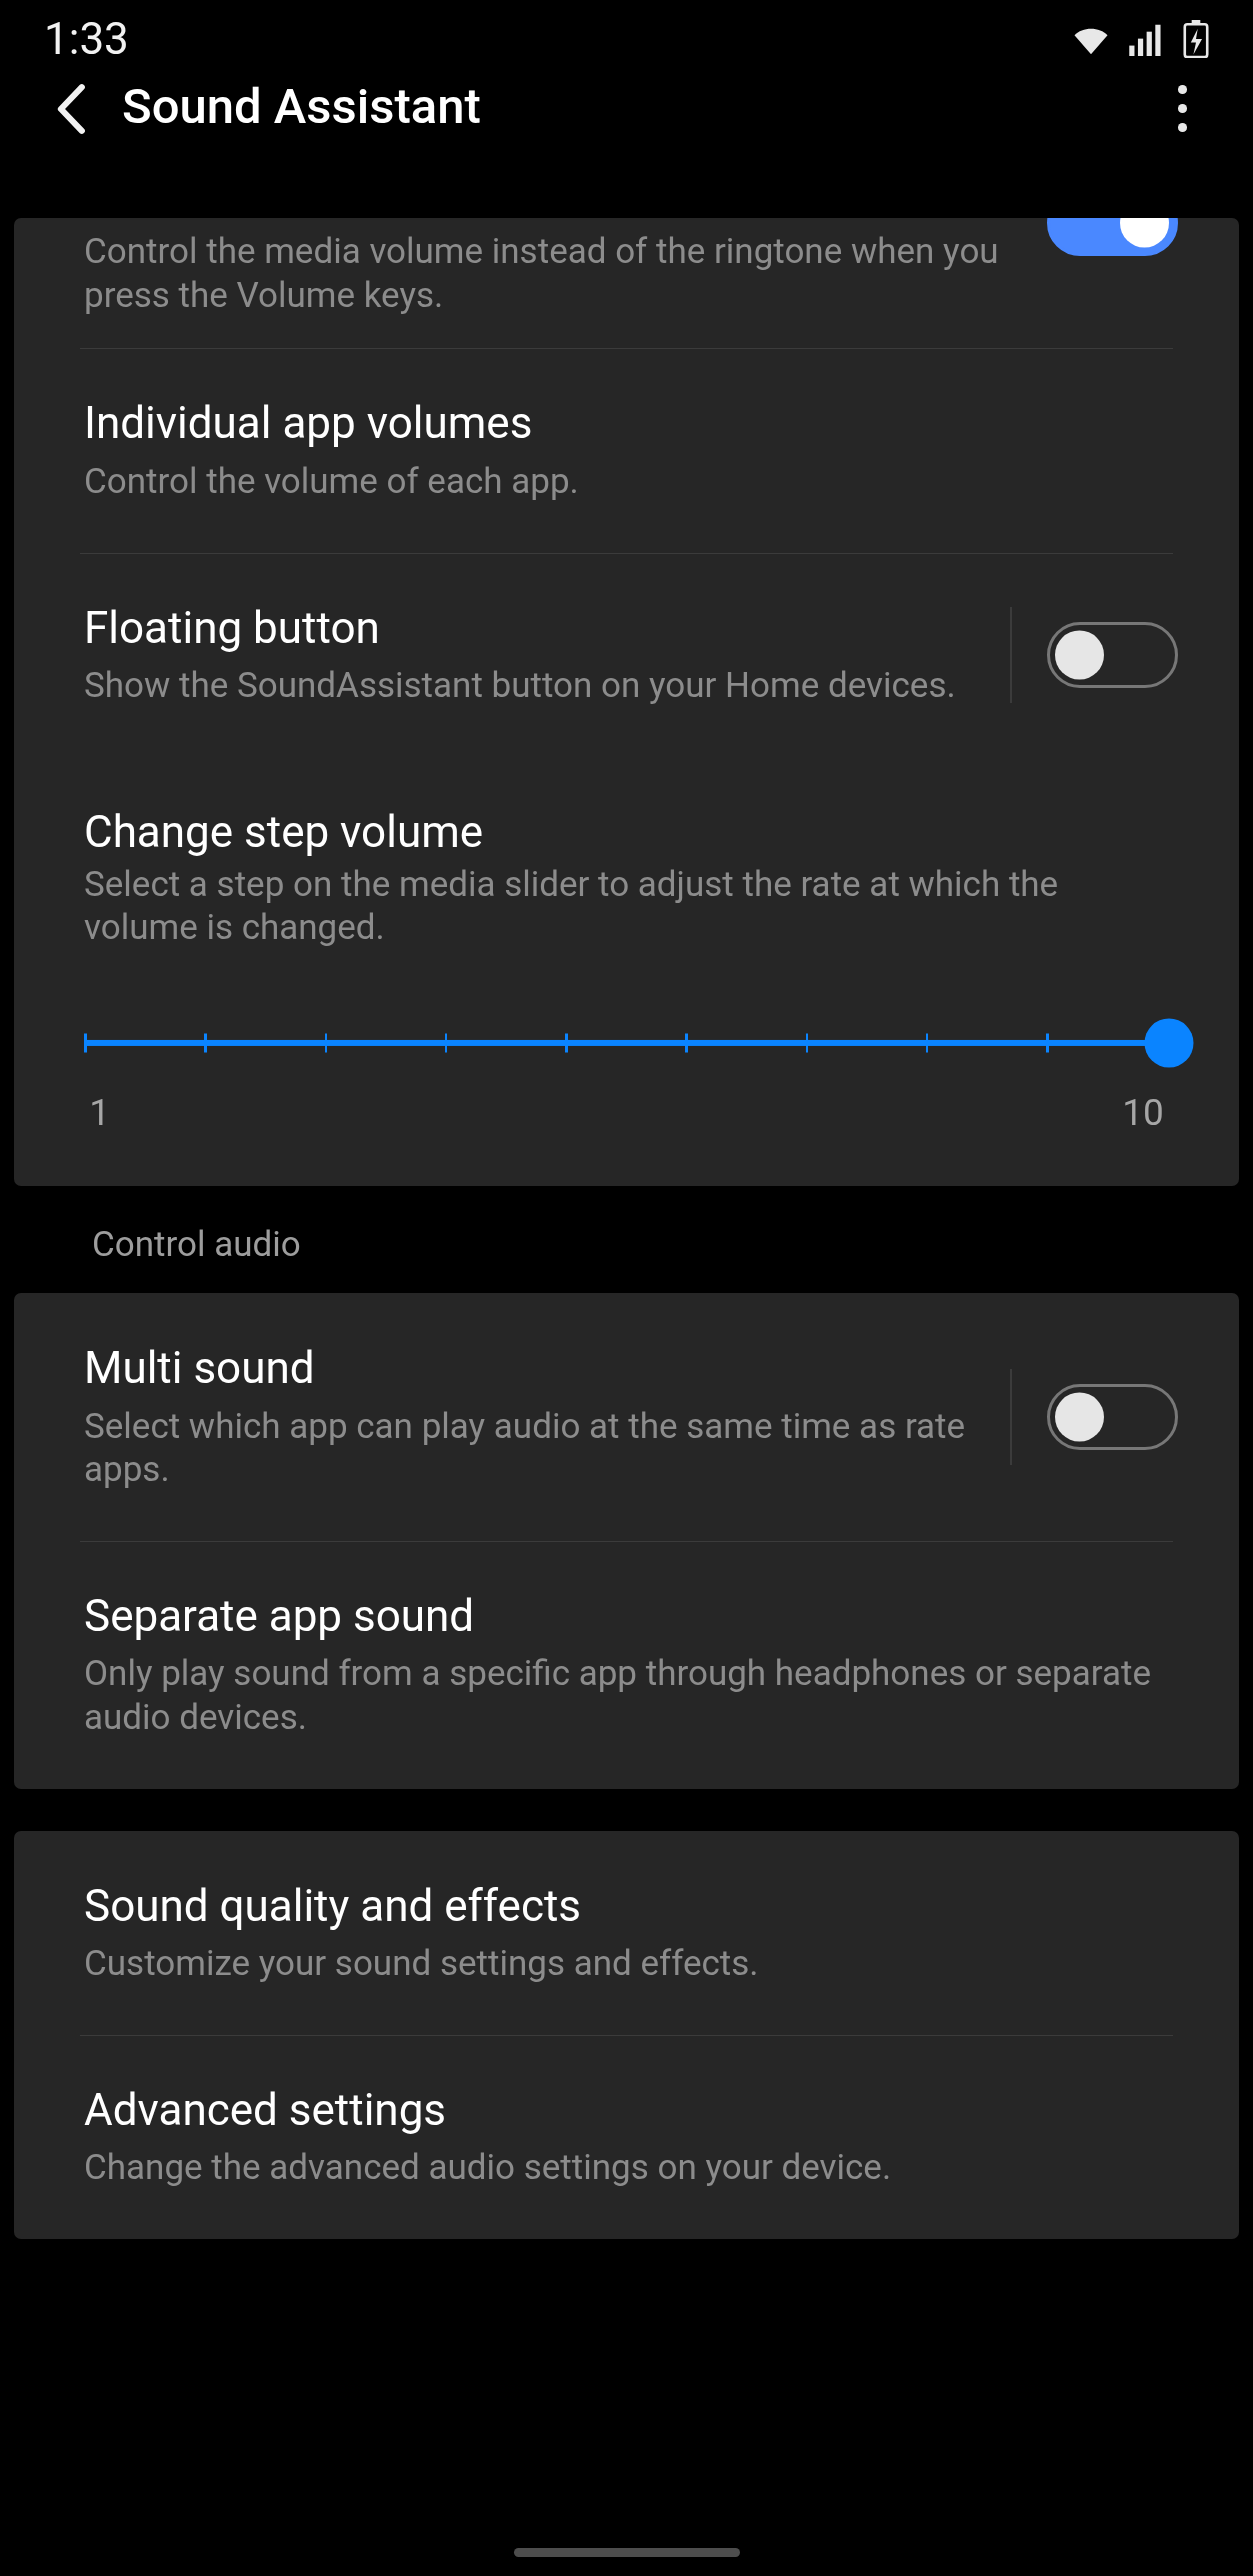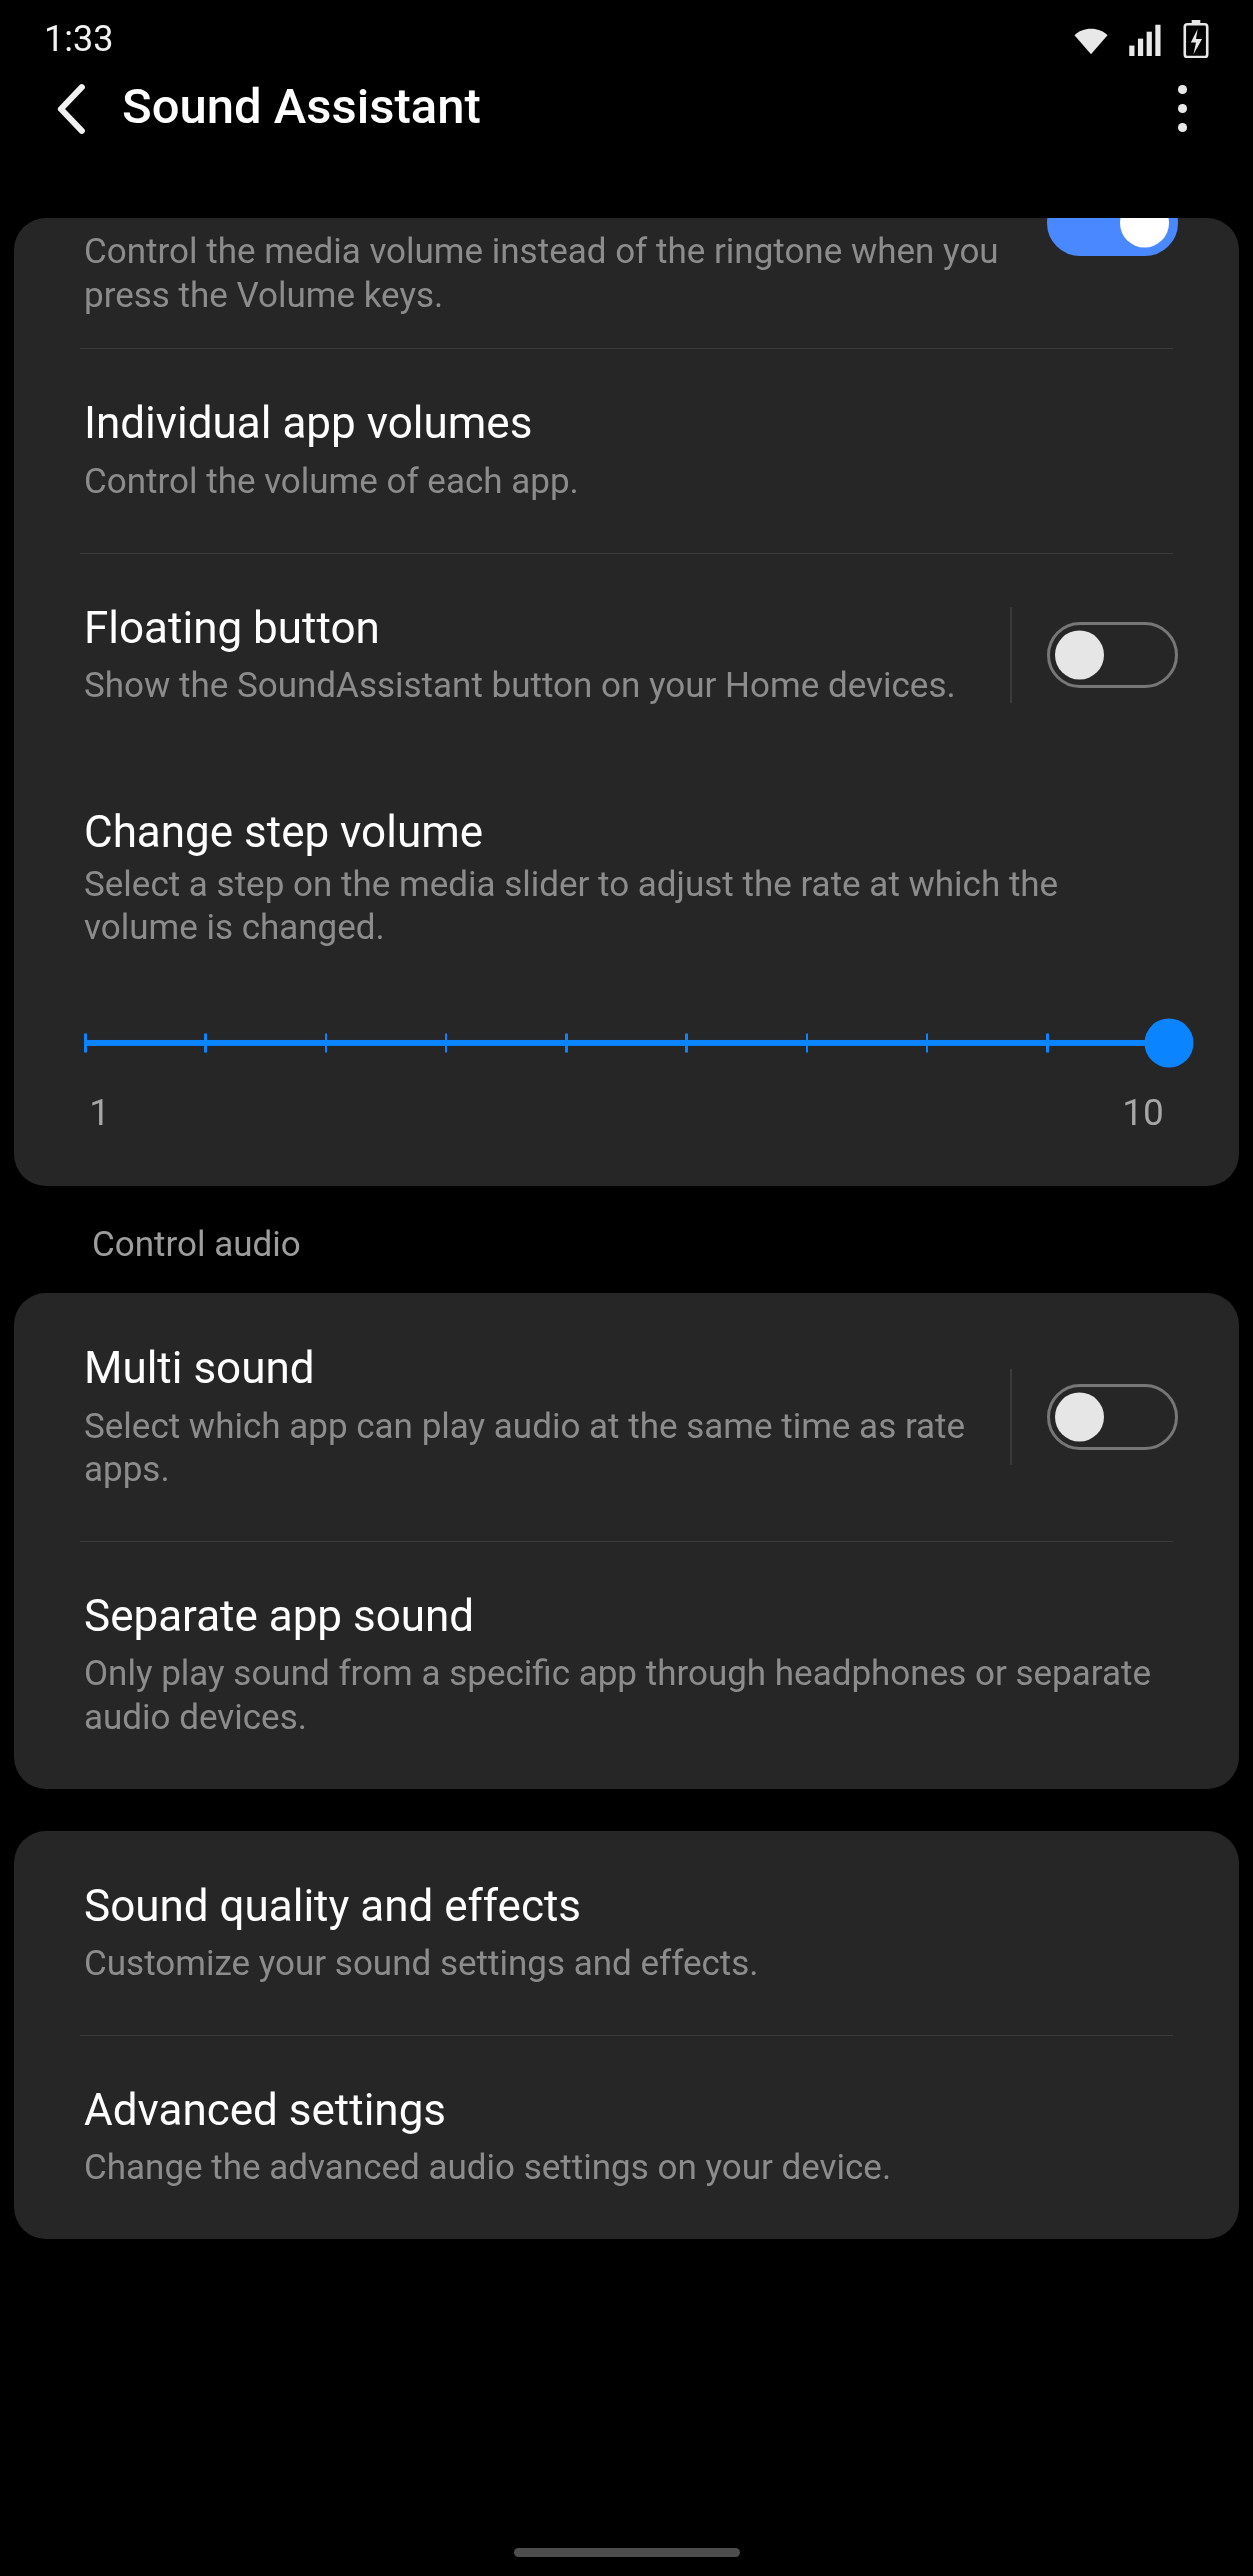--- a/index.html
+++ b/index.html
@@ -1,35 +1,35 @@
 <!DOCTYPE html>
 <html style="font-size:14px"><head>
 <meta charset="utf-8">
 <style>
   * { margin:0; padding:0; box-sizing:border-box; }
   html,body { width:1253px; height:2576px; background:#000; color:#fff;
               font-family:-apple-system,Roboto,"Segoe UI",sans-serif; }
 
   
   .status-bar { height:78px; display:flex; justify-content:space-between;
-                align-items:center; padding:0 44px; font-size:36px; color:#f2f2f2; }
+                align-items:center; padding:0 44px; font-size:44px; color:#f2f2f2; }
   .status-right { display:flex; align-items:center; gap:17.4px; }
   .status-right svg { display:block; }
 
   
   .app-bar { height:131px; display:flex; align-items:flex-start; padding:0 40px; }
   .back { width:61px; height:61px; display:flex; align-items:center; justify-content:center; }
   .app-title { font-size:49px; font-weight:500; margin-left:21px; flex:1; }
   .overflow { width:61px; height:61px; display:flex; flex-direction:column;
               align-items:center; justify-content:center; gap:10.4px; }
   .overflow span { width:8.7px; height:8.7px; border-radius:50%; background:#e8e8e8; }
 
   .scroll { padding:8.7px 14px 0 14px; }
 
-  .card { background:#262626; border-radius:32px; overflow:hidden; }
+  .card { background:#262626; border-radius:7px; overflow:hidden; }
   .card + .section-header { margin-top:38px; }
   .card + .card { margin-top:42px; }
 
   .section-header { color:#9d9d9d; font-size:35px; padding:0 0 28px 78px; }
 
   .item { padding:49px 61px 49px 70px; position:relative; display:flex; align-items:center; }
   .item + .item::before { content:""; position:absolute; top:0; left:66px; right:66px;
                           height:0.9px; background:#3b3b3b; }
   .item-text { flex:1; padding-right:26px; }
   .item-title { font-size:44px; color:#fff; }

